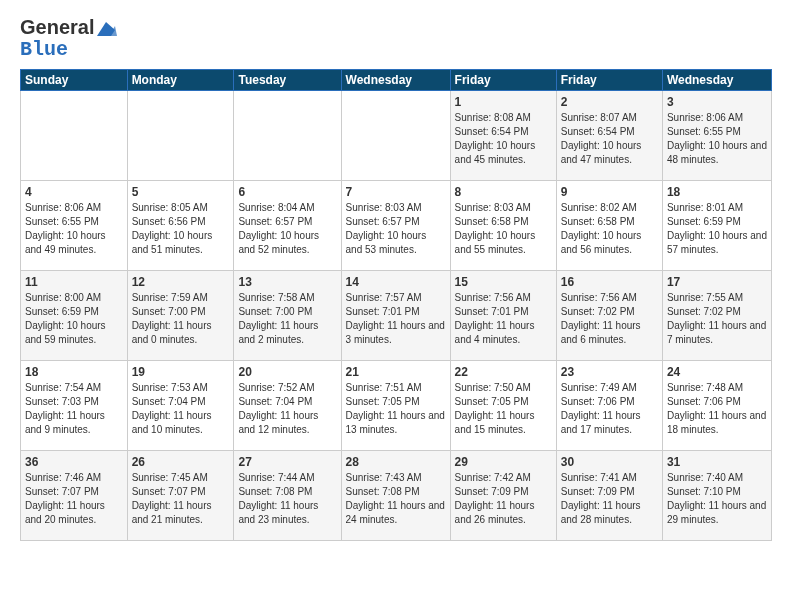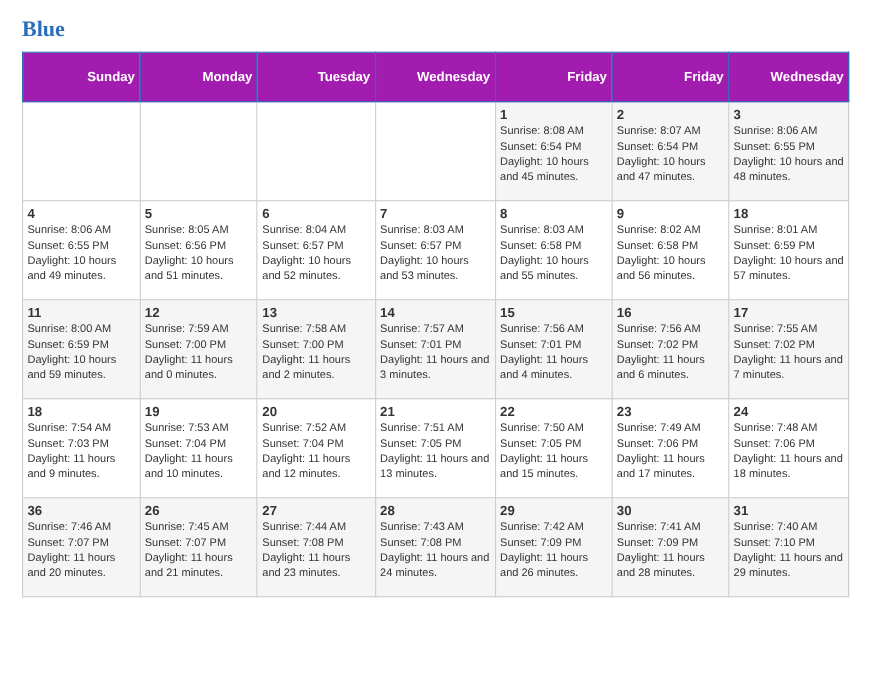--- a/index.html
+++ b/index.html
@@ -37,24 +37,24 @@
     .subtitle {
       font-size: 16px;
       color: #333;
     }
     table {
       width: 100%;
       border-collapse: collapse;
       font-size: 10.5px;
     }
     thead tr th {
-      background: #a21caf;
+      background: #0c4a6e;
       color: #fff;
-      padding: 15px 4px;
-      text-align: right;
+      padding: 3px 4px;
+      text-align: left;
       font-size: 12px;
       font-weight: bold;
       border: 1px solid #2a6ebb;
     }
     tbody tr td {
       border: 1px solid #ccc;
       vertical-align: top;
       padding: 4px 4px;
       width: 113px;
       min-height: 80px;
@@ -81,22 +81,30 @@
     }
     .empty-cell {
       background: #fff !important;
     }
   </style>
 </head>
 <body>
 
 <div class="header">
   <div class="logo">
+    <div class="logo-row">
+      <span style="font-size:20px; font-weight:bold; color:#333; font-family:Arial,sans-serif; line-height:1.1;">
+        <span>General</span><svg width="22" height="18" viewBox="0 0 22 18" style="display:inline-block;vertical-align:middle;margin:0 1px;">
+            <polygon points="2,16 11,2 20,10 16,16" fill="#2a6ebb"></polygon>
+            <polygon points="14,16 20,6 22,16" fill="#2a6ebb" opacity="0.7"></polygon>
+          </svg>
+      </span>
+    </div>
     <div>
-      <span style="font-size:20px; font-weight:bold; color:#2a6ebb; font-family:Liberation Serif, serif;margin-top:44px;">Blue</span>
+      <span style="font-size:20px; font-weight:bold; color:#2a6ebb; font-family:Liberation Mono, monospace;margin-top:44px;">Blue</span>
     </div>
   </div>
   <div class="title-block">
     <div class="main-title"></div>
     <div class="subtitle"></div>
   </div>
 </div>
 
 <table>
   <thead>

